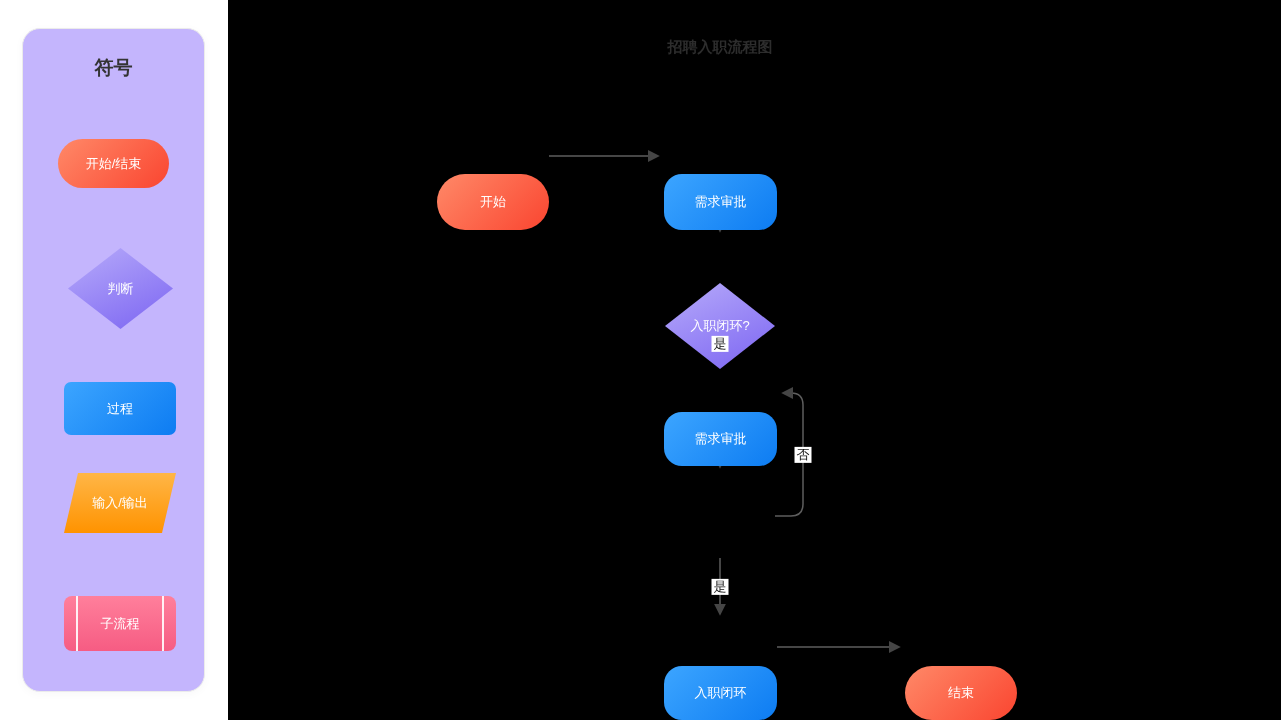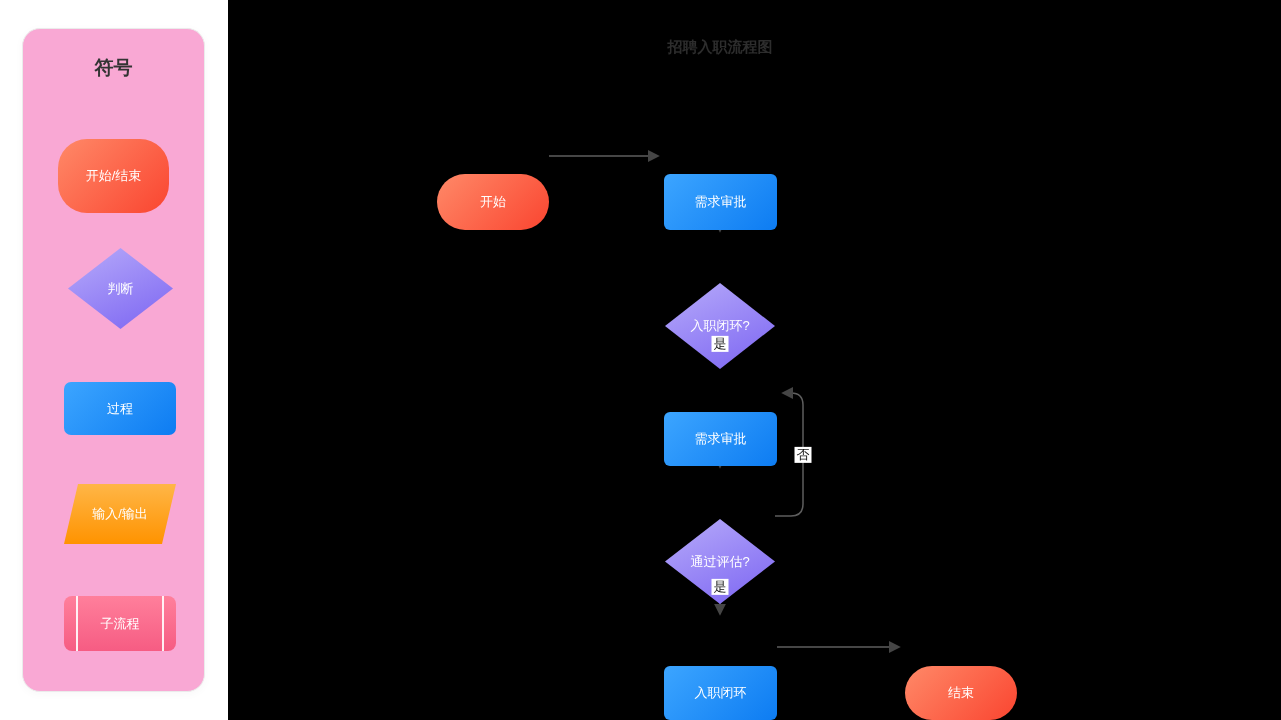--- a/index.html
+++ b/index.html
@@ -10,37 +10,37 @@
     position:relative;
   }
 
   
   .sidebar-strip {
     position:absolute; left:0; top:0; width:228px; height:720px;
     background:var(--c-sidebar-bg,#fff);
   }
   .panel {
     position:absolute; left:22px; top:28px; width:183px; height:664px;
-    background:#f9a8d4; border:1px solid var(--c-panel-border,#ebebeb);
+    background:#c4b5fd; border:1px solid var(--c-panel-border,#ebebeb);
     border-radius:18px; box-shadow:0 2px 10px rgba(0,0,0,.03);
   }
   .panel-title {
     position:absolute; left:0; top:26px; width:100%;
     text-align:center; font-size:19px; font-weight:bold; color:#333;
   }
   .shape { position:absolute; display:flex; align-items:center; justify-content:center;
            color:var(--c-node-text,#fff); font-size:13px; cursor:pointer; }
-  .sb-terminal { left:35px; top:110px; width:111px; height:74px; border-radius:29px;
+  .sb-terminal { left:35px; top:110px; width:111px; height:49px; border-radius:29px;
     background:linear-gradient(135deg,var(--c-terminal-from,#ff8968),var(--c-terminal-to,#fa4530)); }
   .sb-decision { left:45px; top:219px; width:105px; height:81px;
     clip-path:polygon(50% 0,100% 50%,50% 100%,0 50%);
     background:linear-gradient(155deg,var(--c-decision-from,#b7abfa),var(--c-decision-to,#7b64f2)); }
   .sb-process { left:41px; top:353px; width:112px; height:53px; border-radius:7px;
     background:linear-gradient(135deg,var(--c-process-from,#3ca5ff),var(--c-process-to,#0d7cf2));text-align:center; }
-  .sb-io { left:41px; top:455px; width:112px; height:60px;
+  .sb-io { left:41px; top:444px; width:112px; height:60px;
     clip-path:polygon(14px 0,100% 0,calc(100% - 14px) 100%,0 100%);
     background:linear-gradient(180deg,var(--c-io-from,#ffb647),var(--c-io-to,#ff9300)); }
   .sb-subprocess { left:41px; top:567px; width:112px; height:55px; border-radius:8px;
     background:linear-gradient(180deg,var(--c-subprocess-from,#ff7f9b),var(--c-subprocess-to,#f65c83));align-items:center; }
   .sub-bar { position:absolute; top:0; bottom:0; width:2px; background:rgba(255,255,255,.9); }
   .sub-bar.l { left:12px; } .sub-bar.r { right:12px; }
 
   
   .canvas { position:absolute; left:228px; top:0; width:1053px; height:720px; }
   .diagram-title {
@@ -48,21 +48,21 @@
     font-size:15px; font-weight:bold; color:var(--c-title-text,#2d2d2d); white-space:nowrap;
   }
   .edges-svg { position:absolute; left:0; top:0; width:1053px; height:720px; }
   .edges-svg path.conn { fill:none; stroke:var(--c-connector,#5e5e5e); stroke-width:1.5; }
   .edges-svg .arrhead { fill:var(--c-arrowhead,#454545); }
 
   .node { position:absolute; display:flex; align-items:center; justify-content:center;
           color:var(--c-node-text,#fff); font-size:13px; cursor:pointer;margin-top:46px; }
   .n-terminal { border-radius:28px;
     background:linear-gradient(135deg,var(--c-terminal-from,#ff8968),var(--c-terminal-to,#fa4530)); }
-  .n-process { border-radius:6px;
+  .n-process { border-radius:18px;
     background:linear-gradient(135deg,var(--c-process-from,#3ca5ff),var(--c-process-to,#0d7cf2)); }
   .n-decision { clip-path:polygon(50% 0,100% 50%,50% 100%,0 50%);
     background:linear-gradient(155deg,var(--c-decision-from,#b7abfa),var(--c-decision-to,#7b64f2)); }
 
   .edge-label { position:absolute; transform:translate(-50%,-50%);
     background:var(--c-edge-label-bg,#fff); color:var(--c-edge-label-text,#141414);
     font-size:13px; line-height:1.25; padding:0 2px; }
 </style>
 </head>
 <body>
@@ -122,23 +122,20 @@
   </div>
 
   <div class="node n-decision" style="left:437px;top:237px;width:110px;height:86px;">
     <span>入职闭环?</span>
   </div>
 
   <div class="node n-process" style="left:436px;top:366px;width:113px;height:54px;">
     <span>需求审批</span>
   </div>
 
-  <div class="node n-decision" style="left:437px;top:473px;width:110px;height:85px;">
-    <span>通过评估?</span>
-  </div>
 
   <div class="node n-terminal" style="left:677px;top:620px;width:112px;height:54px;">
     <span>结束</span>
   </div>
 
   <div class="node n-process" style="left:436px;top:620px;width:113px;height:54px;">
     <span>入职闭环</span>
   </div>
 
   <div class="edge-label" style="left:492px;top:344px;">是</div>

